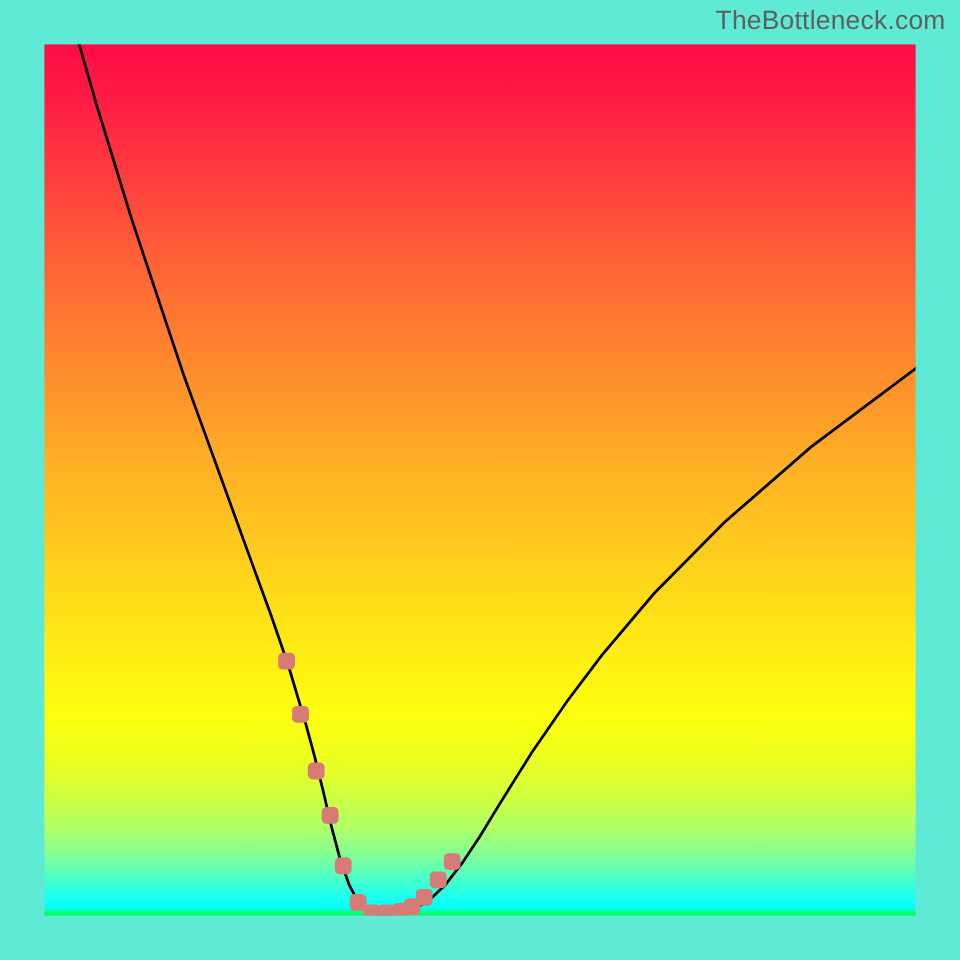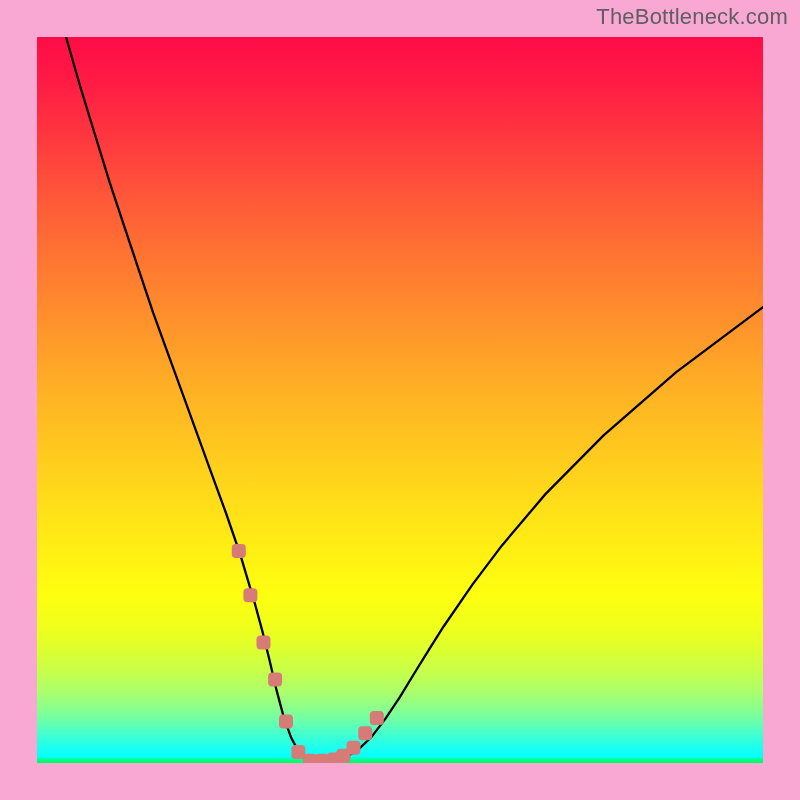--- a/index.html
+++ b/index.html
@@ -10,21 +10,21 @@
     background: #000;
     overflow: hidden;
     font-family: Arial, Helvetica, sans-serif;
   }
   .frame {
     position: absolute;
     left: 0;
     top: 0;
     width: 800px;
     height: 800px;
-    background: #f9a8d4;
+    background: #5eead4;
   }
   .plot {
     position: absolute;
     left: 37px;
     top: 37px;
     width: 726px;
     height: 726px;
     
     background: linear-gradient(
       to bottom,

